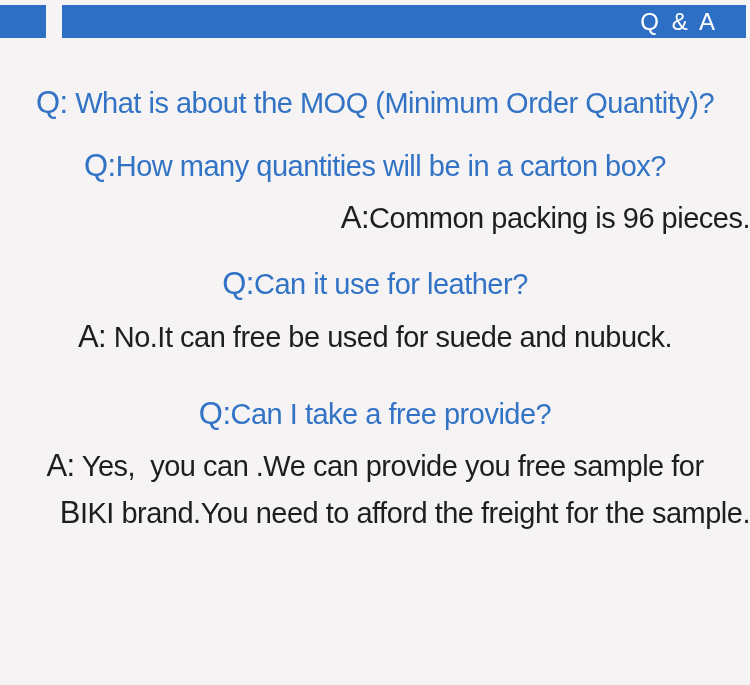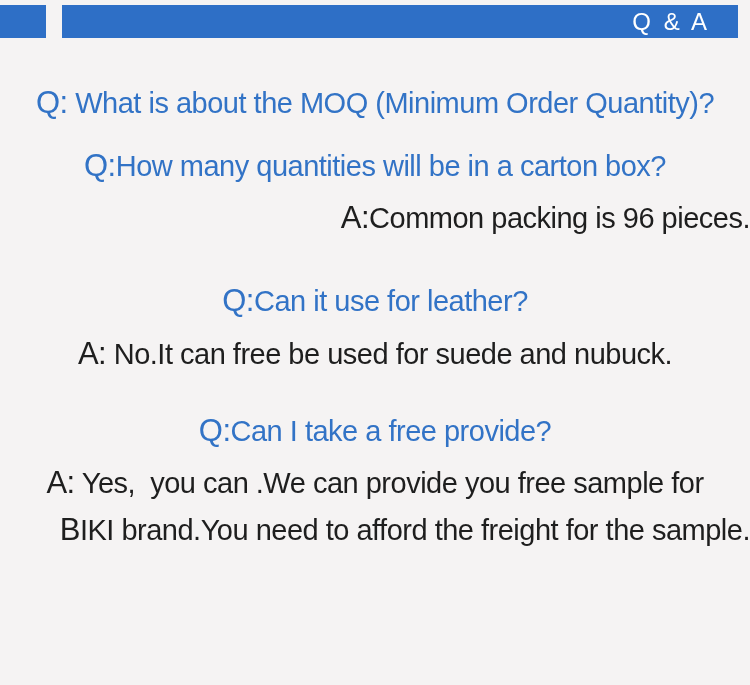--- a/index.html
+++ b/index.html
@@ -24,21 +24,21 @@
     position: absolute;
     left: 0;
     top: 0;
     width: 46px;
     height: 33px;
     background: #2e6fc6;
   }
   .header-bar {
     position: absolute;
     left: 62px;
-    right: 12px;
+    right: 4px;
     top: 0;
     height: 33px;
     background: #2e6fc6;
     text-align: right;
   }
   .header-title {
     display: inline-block;
     color: #ffffff;
     font-size: 24px;
     font-weight: 300;
@@ -66,21 +66,21 @@
   }
   .question::first-letter,
   .answer::first-letter {
     font-size: 31px;
   }
 
   .q1 { margin-top: 50px; }
   .a1 { margin-top: 23px; }
   .q2 { margin-top: 33px; }
   .a2 { margin-top: 22px; text-align: right; }
-  .q3 { margin-top: 53px; }
+  .q3 { margin-top: 36px; }
   .a3 { margin-top: 23px; }
   .q4 { margin-top: 47px; }
   .a4-1 { margin-top: 22px; }
   .a4-2 { margin-top: 17px; text-align: right; }
 </style>
 </head>
 <body>
 
 <div class="header-row">
   <div class="header-square"></div>

